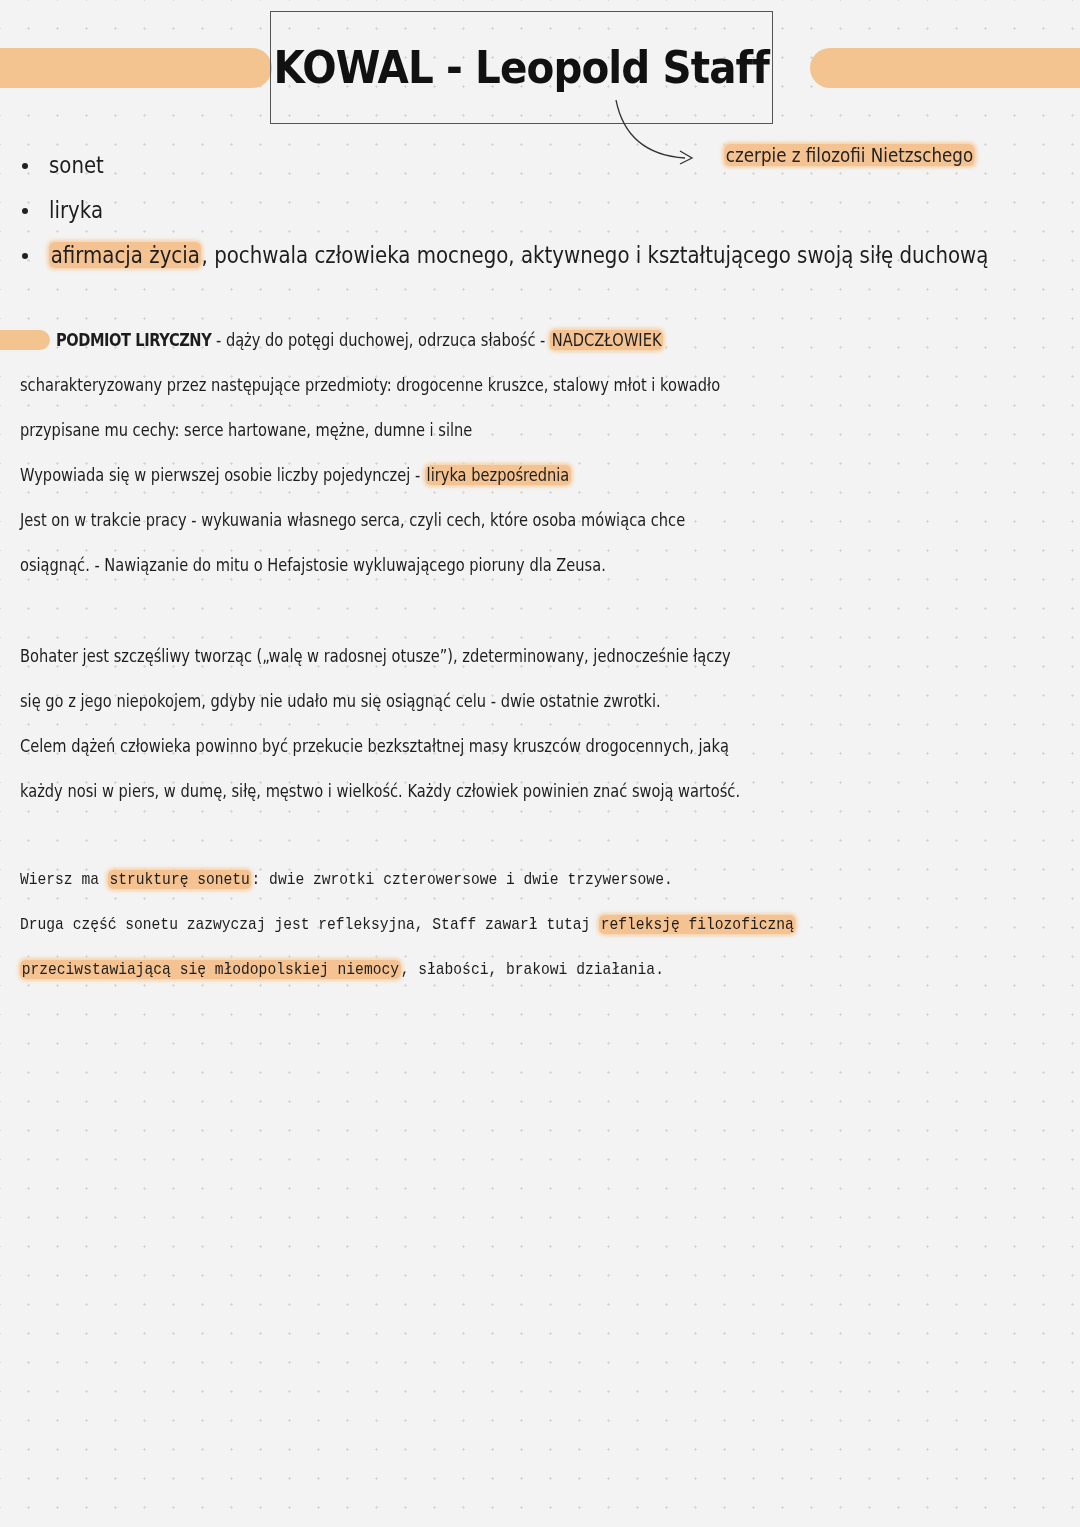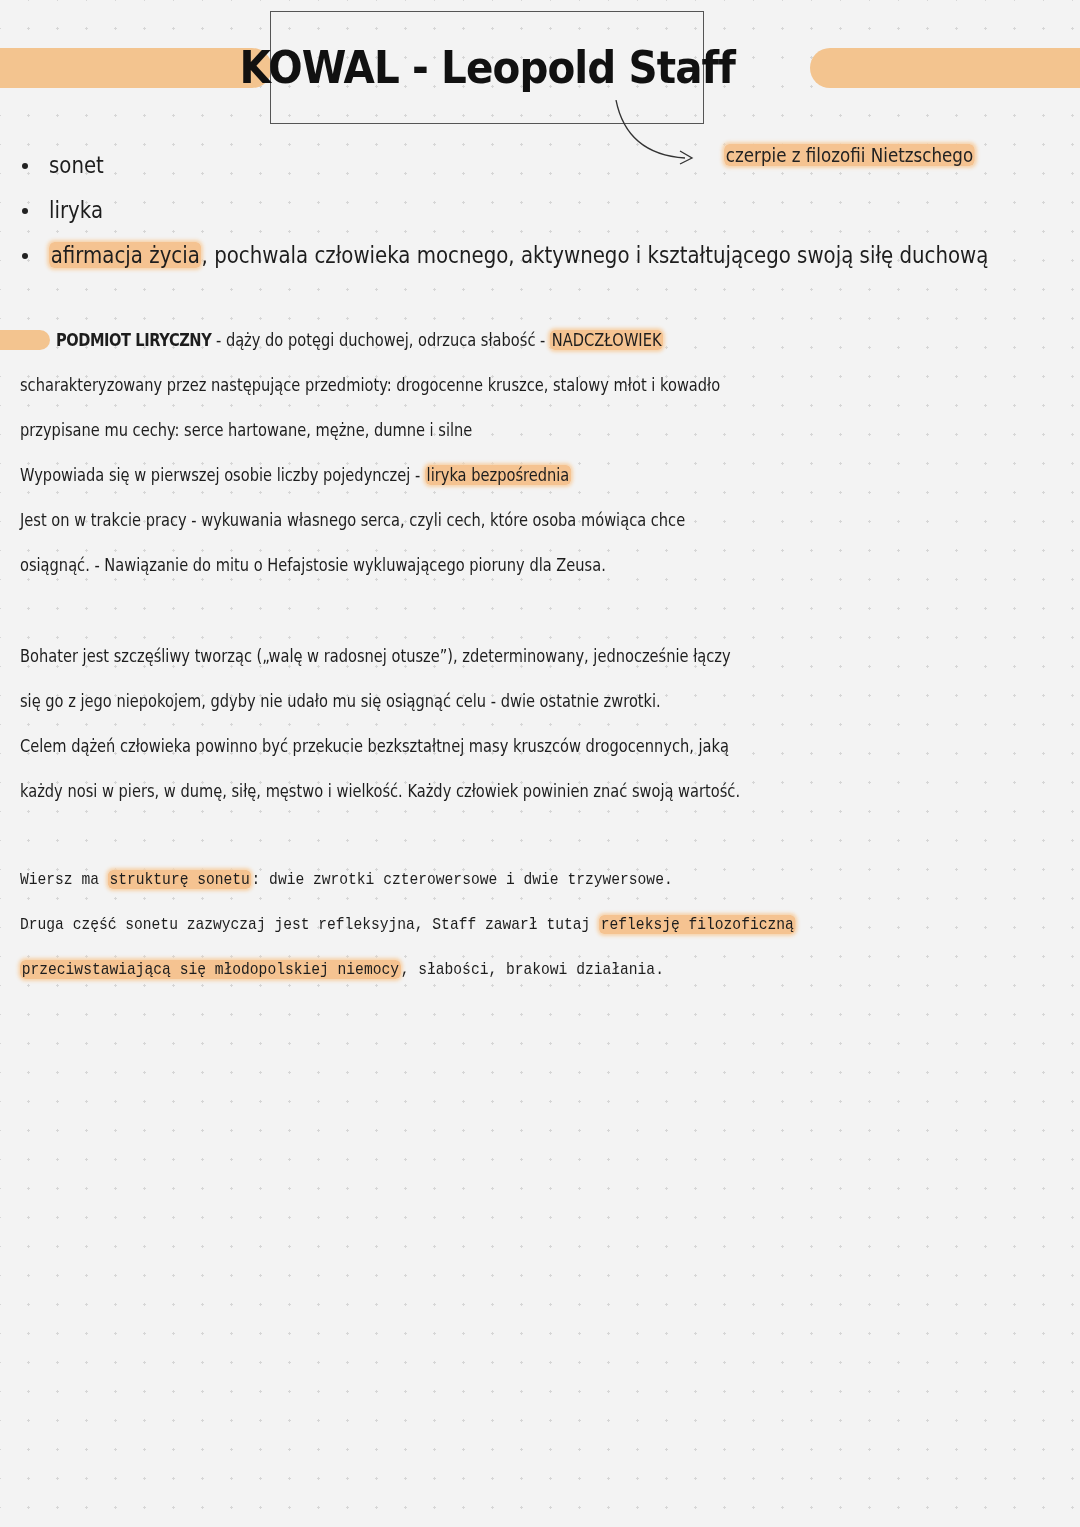--- a/index.html
+++ b/index.html
@@ -19,21 +19,21 @@
     position: absolute;
     top: 48px;
     height: 40px;
     background: #f3c48f;
   }
   .band.left { left: 0; width: 272px; border-radius: 0 20px 20px 0; }
   .band.right { left: 810px; width: 270px; border-radius: 20px 0 0 20px; }
   .title-box {
     position: absolute;
     left: 270px; top: 11px;
-    width: 434px; height: 113px;
+    width: 503px; height: 113px;
     border: 1.5px solid #555;
     box-sizing: border-box;
     display: flex; align-items: center; justify-content: center;
   }
   .title {
     font-family: "DejaVu Sans", sans-serif;
     font-weight: bold;
     font-size: 44px;
     letter-spacing: -1px;
     color: #111;

